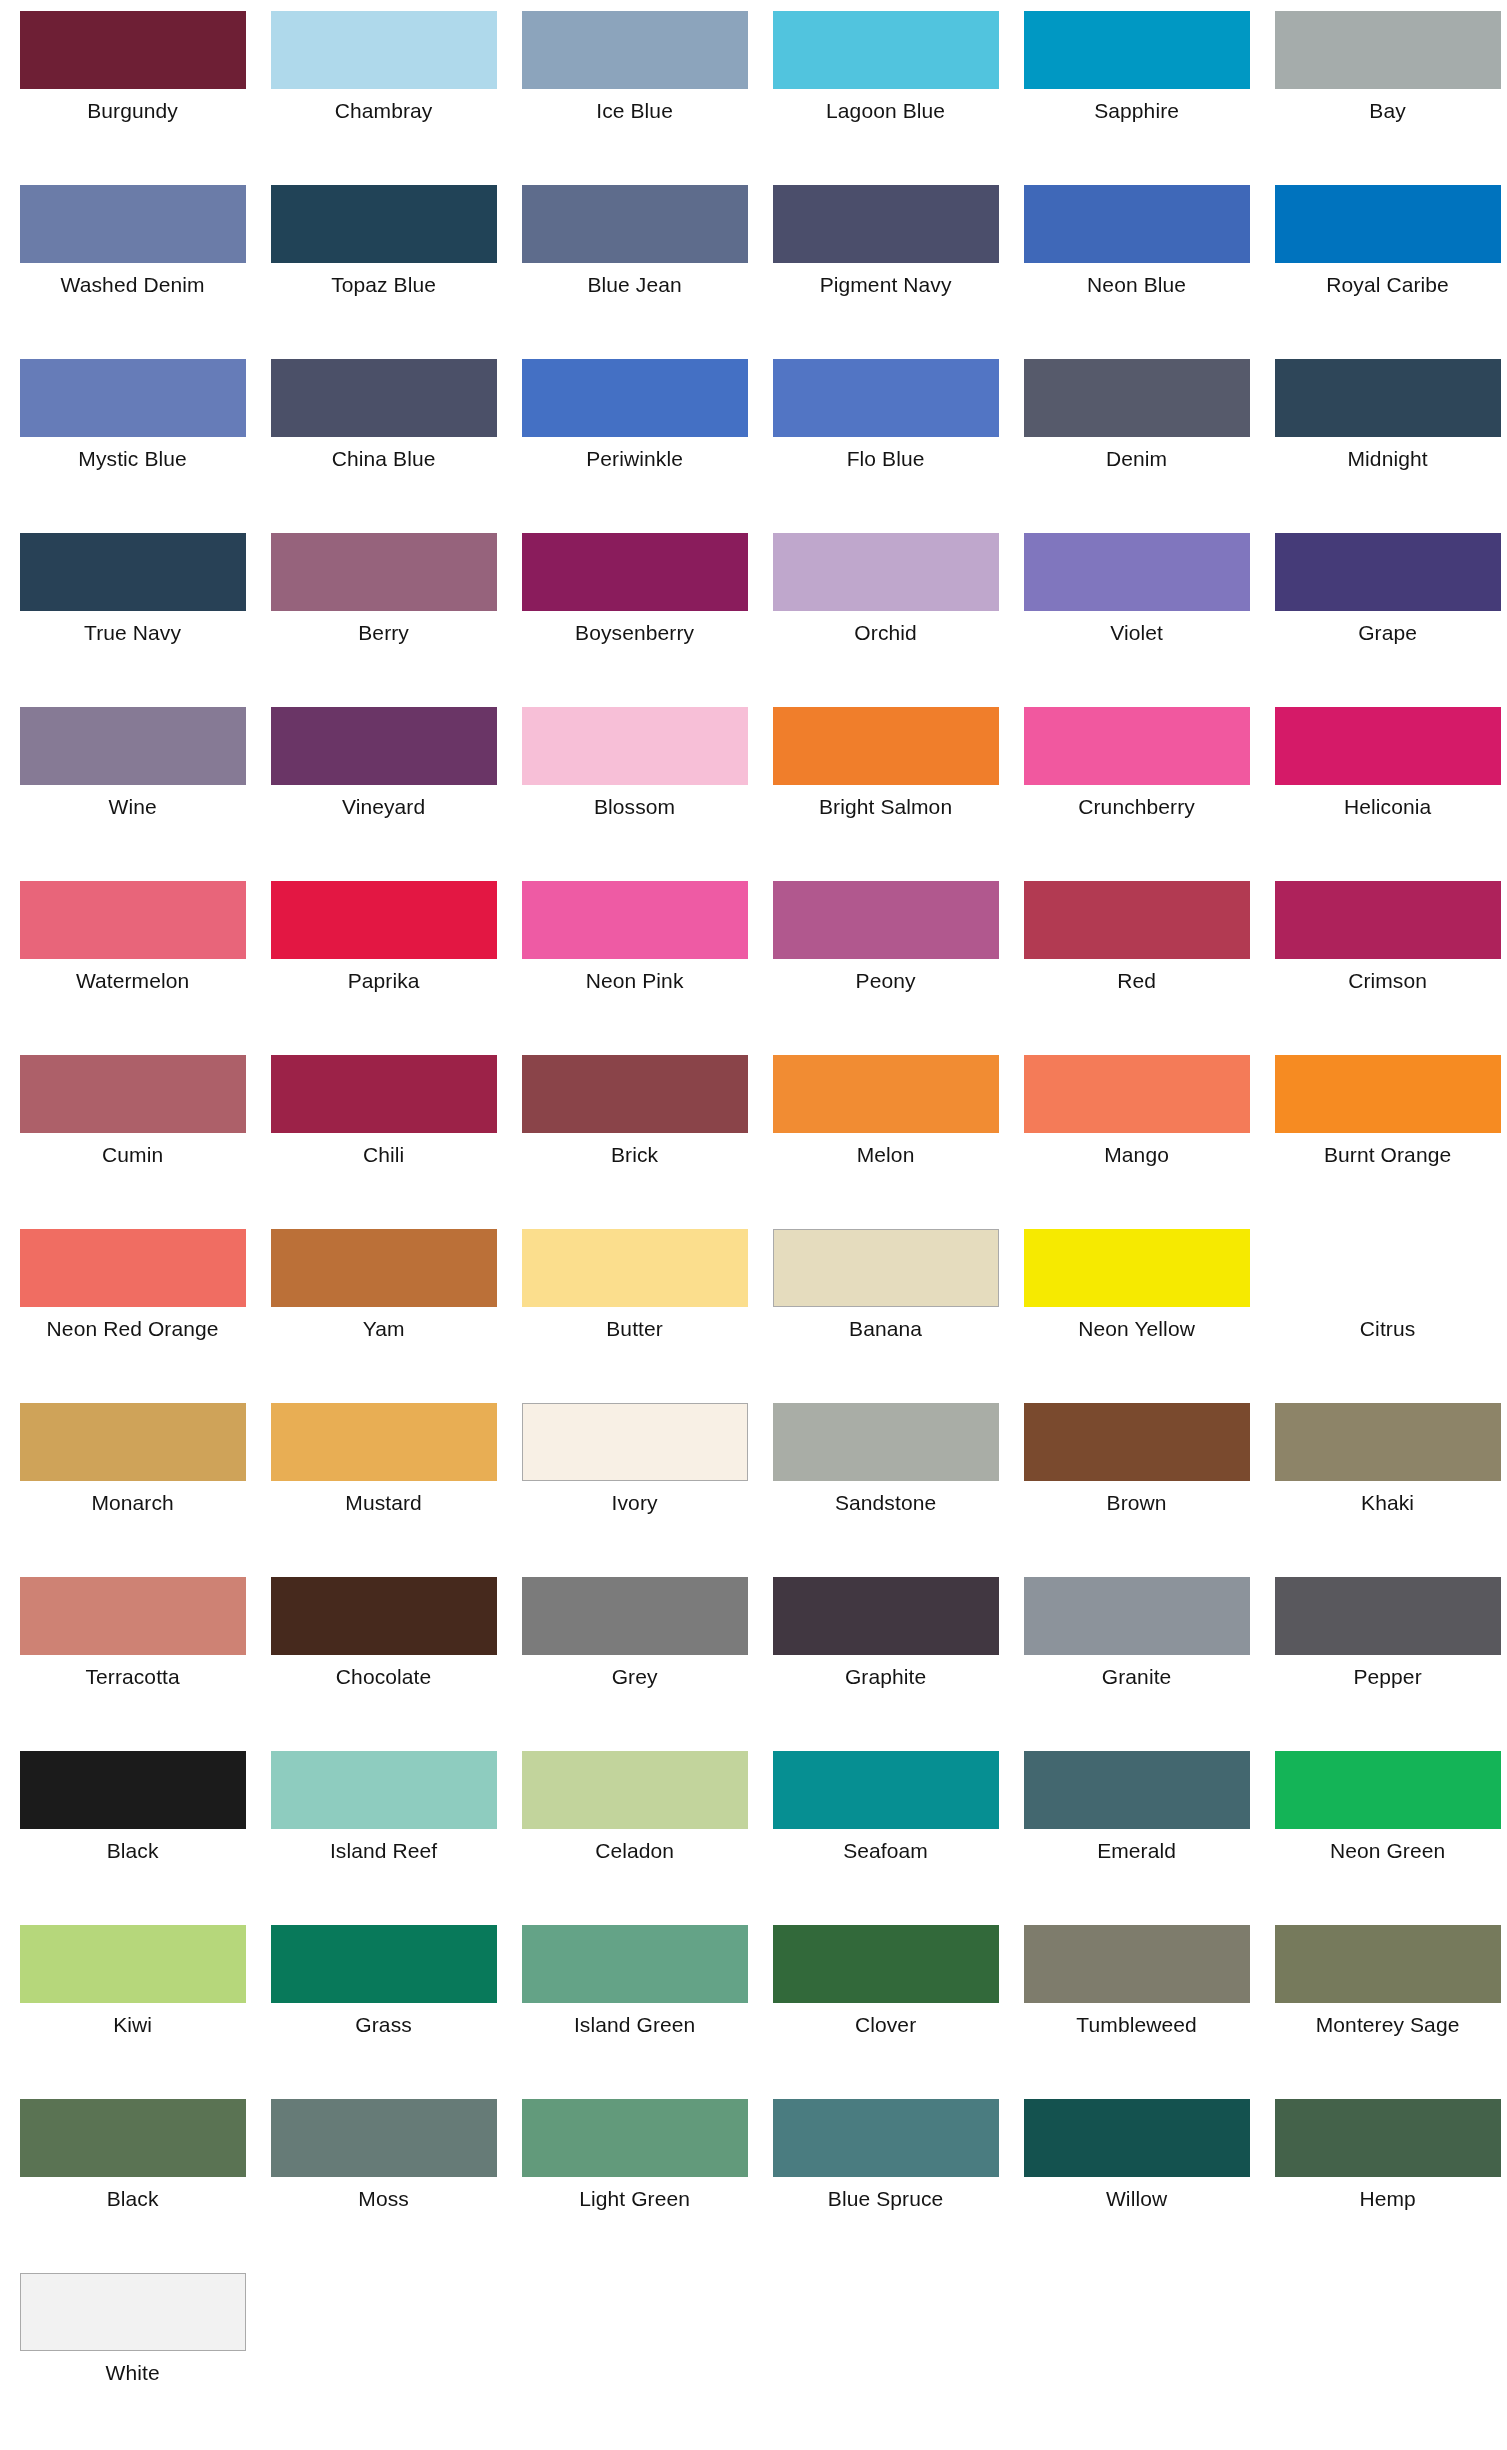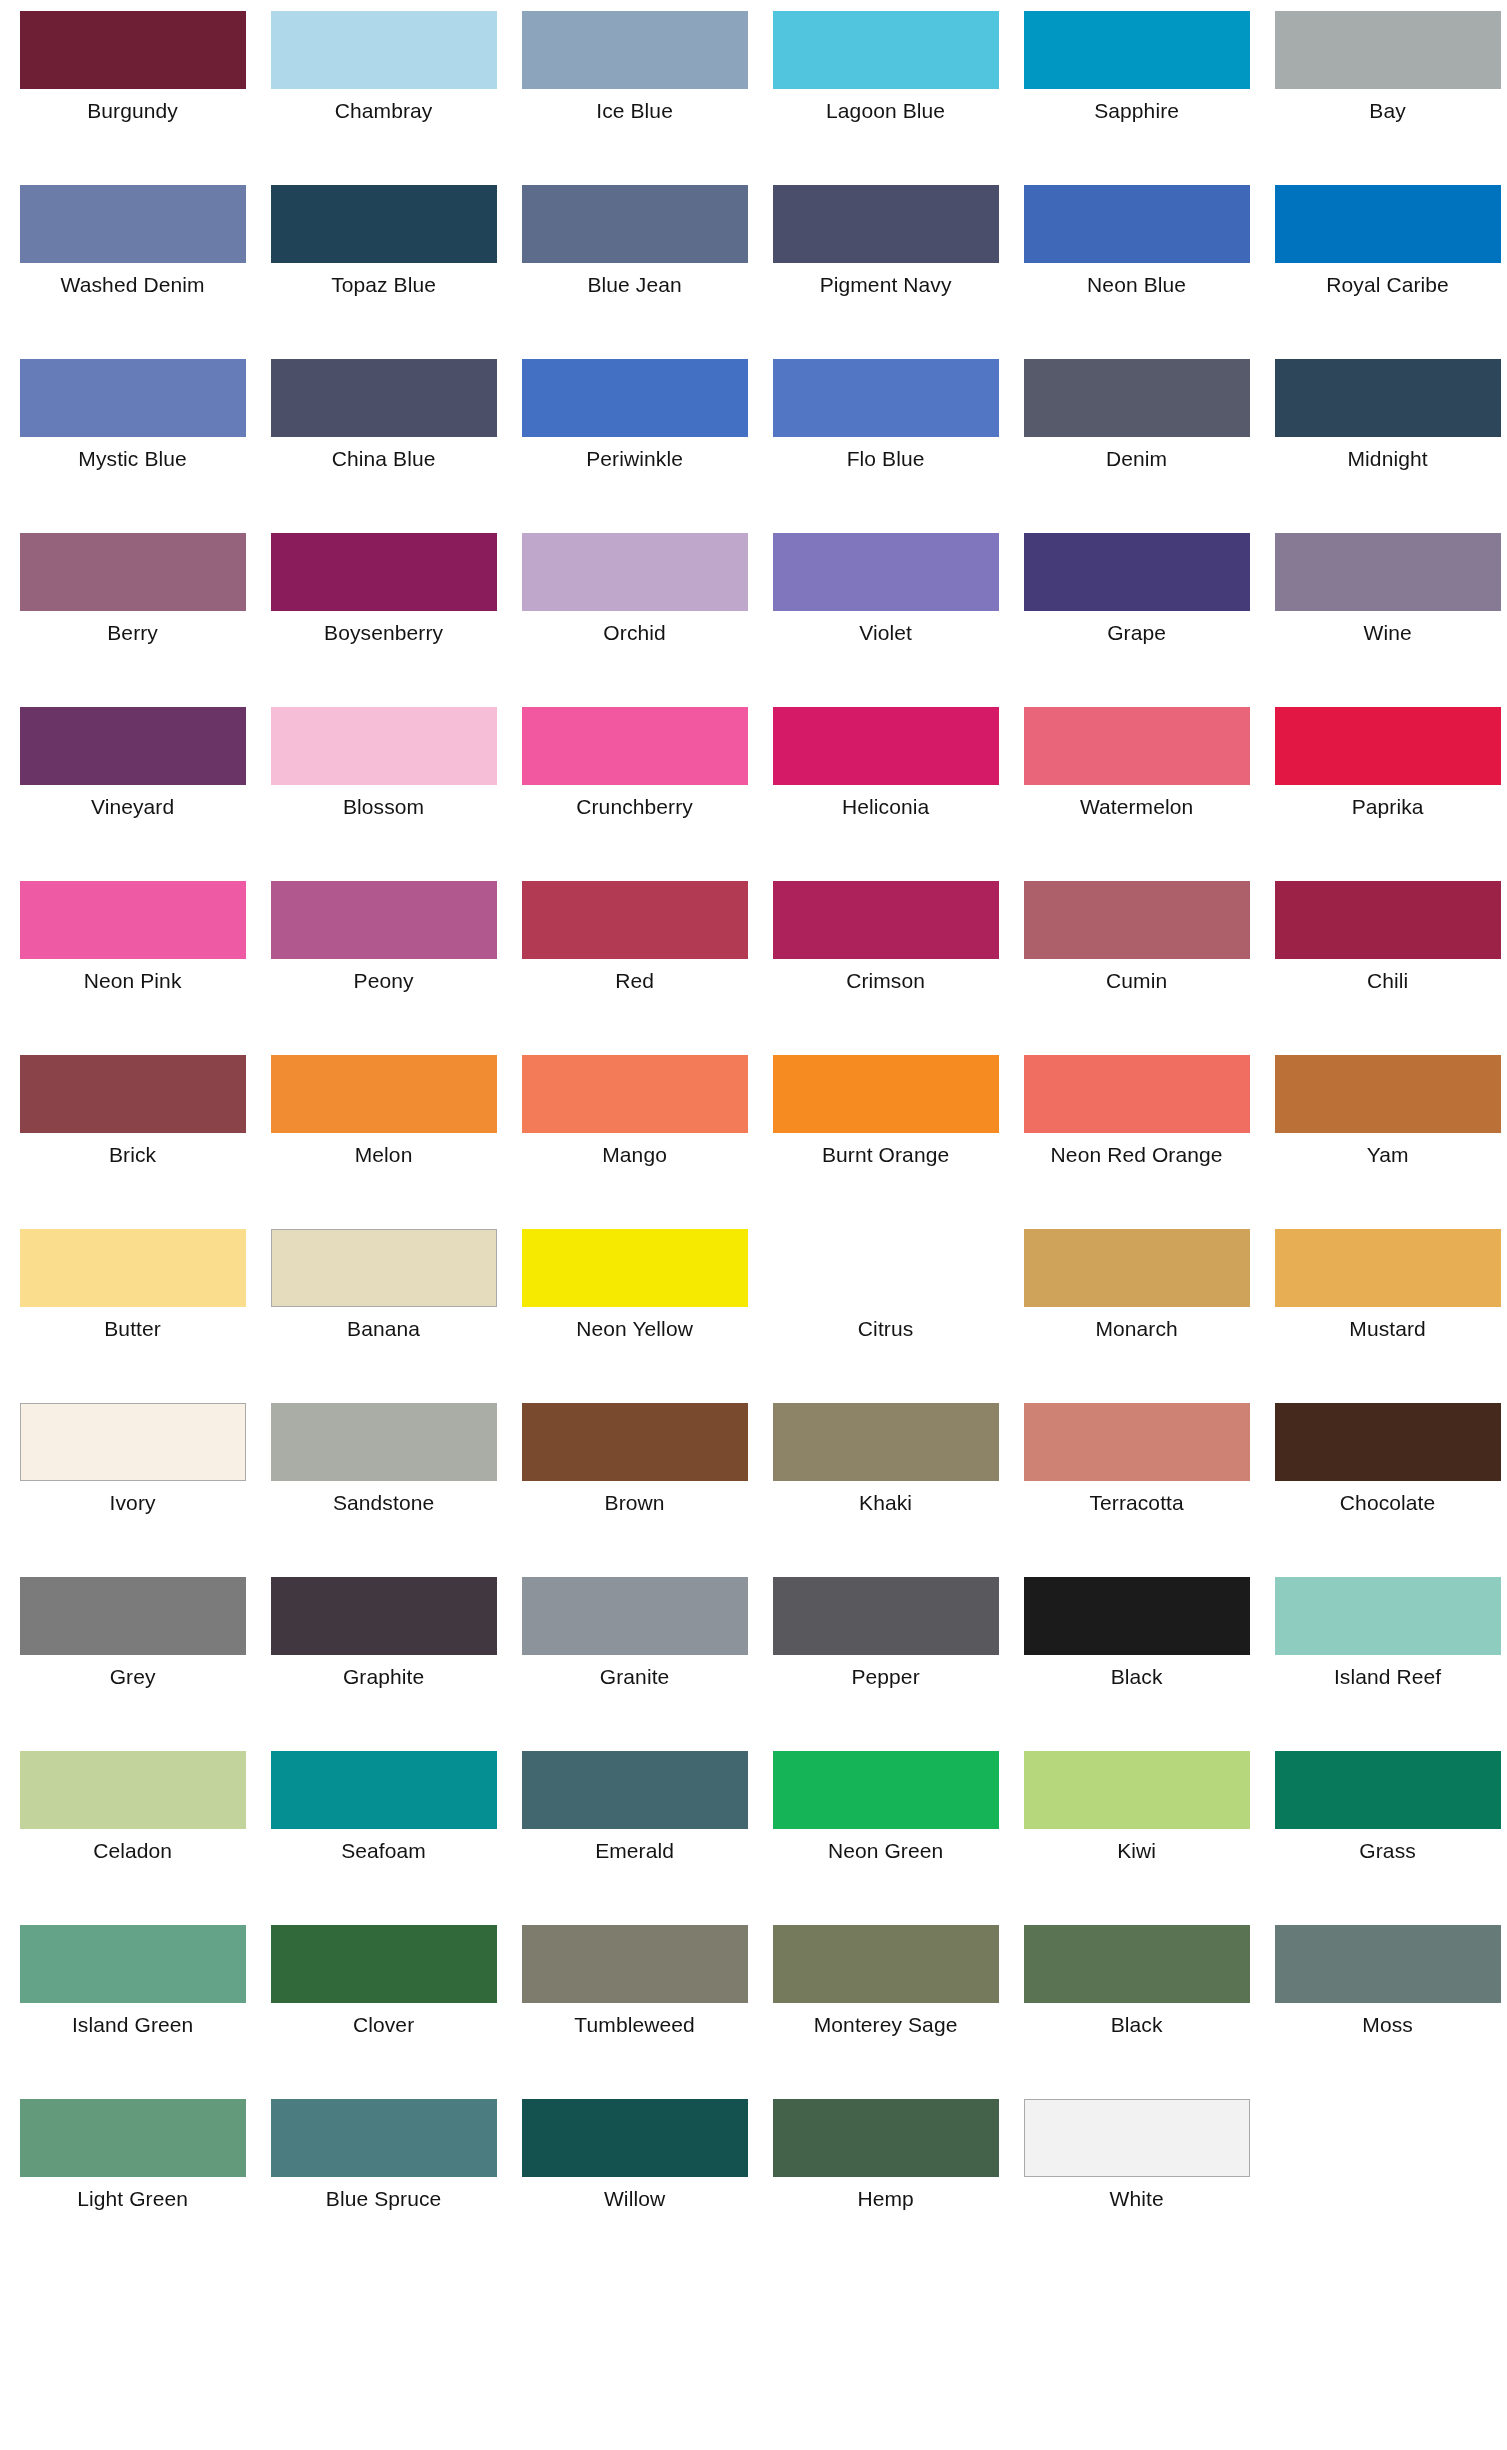--- a/index.html
+++ b/index.html
@@ -135,20 +135,24 @@
       </div>
       <div class="swatch-cell">
         <div class="swatch-chip" style="background-color: rgb(86, 90, 107);"></div>
         <div class="swatch-label">Denim</div>
       </div>
       <div class="swatch-cell">
         <div class="swatch-chip" style="background-color: rgb(46, 70, 89);"></div>
         <div class="swatch-label">Midnight</div>
       </div>
       <div class="swatch-cell">
+        <div class="swatch-chip" style="background-color: rgb(40, 65, 86);"></div>
+        <div class="swatch-label">True Navy</div>
+      </div>
+      <div class="swatch-cell">
         <div class="swatch-chip" style="background-color: rgb(150, 99, 124);"></div>
         <div class="swatch-label">Berry</div>
       </div>
       <div class="swatch-cell">
         <div class="swatch-chip" style="background-color: rgb(138, 28, 92);"></div>
         <div class="swatch-label">Boysenberry</div>
       </div>
       <div class="swatch-cell">
         <div class="swatch-chip" style="background-color: rgb(191, 167, 204);"></div>
         <div class="swatch-label">Orchid</div>
@@ -167,20 +171,24 @@
       </div>
       <div class="swatch-cell">
         <div class="swatch-chip" style="background-color: rgb(106, 53, 102);"></div>
         <div class="swatch-label">Vineyard</div>
       </div>
       <div class="swatch-cell">
         <div class="swatch-chip" style="background-color: rgb(247, 191, 215);"></div>
         <div class="swatch-label">Blossom</div>
       </div>
       <div class="swatch-cell">
+        <div class="swatch-chip" style="background-color: rgb(240, 126, 43);"></div>
+        <div class="swatch-label">Bright Salmon</div>
+      </div>
+      <div class="swatch-cell">
         <div class="swatch-chip" style="background-color: rgb(241, 88, 159);"></div>
         <div class="swatch-label">Crunchberry</div>
       </div>
       <div class="swatch-cell">
         <div class="swatch-chip" style="background-color: rgb(213, 26, 104);"></div>
         <div class="swatch-label">Heliconia</div>
       </div>
       <div class="swatch-cell">
         <div class="swatch-chip" style="background-color: rgb(232, 101, 122);"></div>
         <div class="swatch-label">Watermelon</div>

